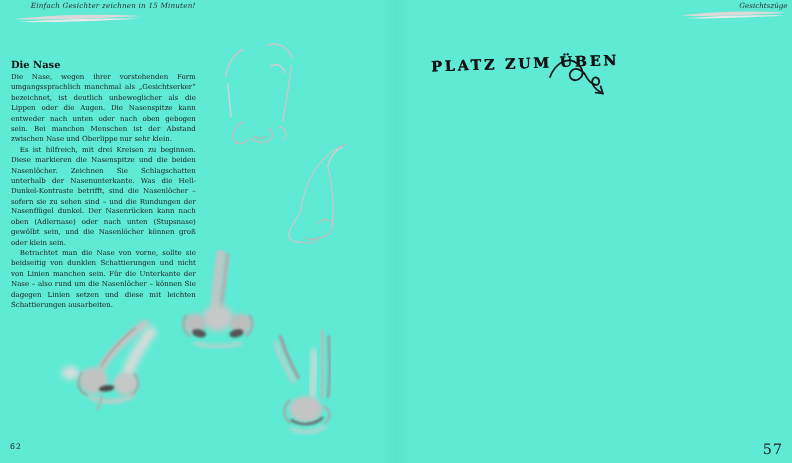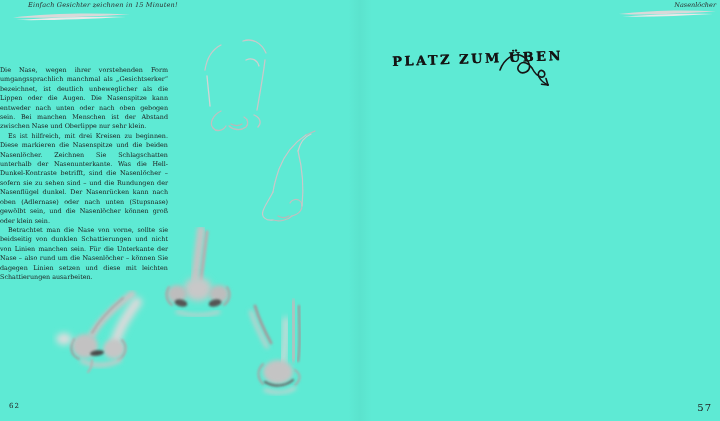--- a/index.html
+++ b/index.html
@@ -7,32 +7,32 @@
   .spread{position:relative;width:720px;height:421px;background:#5eead4;overflow:hidden;}
   .gutter{position:absolute;left:348px;top:0;width:24px;height:421px;
           background:linear-gradient(to right,rgba(0,0,0,0),rgba(0,0,0,0.03),rgba(0,0,0,0));}
   
   .run-left{position:absolute;left:28px;top:1px;font-size:6.5px;font-style:italic;color:#2c2c2c;letter-spacing:0.2px;}
   .run-right{position:absolute;right:4px;top:1px;font-size:6.5px;font-style:italic;color:#2c2c2c;text-align:right;}
   .swoosh-left{position:absolute;left:12px;top:11px;}
   .swoosh-right{position:absolute;left:618px;top:8px;}
   
   .heading{position:absolute;left:10px;top:55px;width:170px;font-size:9px;font-weight:bold;color:#111;}
-  .bodycol{position:absolute;left:0;top:66px;width:168px;font-size:6.4px;line-height:9.4px;
+  .bodycol{position:absolute;left:10px;top:66px;width:168px;font-size:6.4px;line-height:9.4px;
            color:#1c1c1c;text-align:justify;}
   .bodycol p{margin:0;}
   .bodycol p.indent{text-indent:8px;}
   
   .practice{position:absolute;left:392px;top:54px;font-size:13px;font-weight:bold;color:#141414;
             letter-spacing:2.5px;transform:rotate(-2deg);transform-origin:left center;
             text-shadow:0.4px 0 0 #141414;}
   .arrow-doodle{position:absolute;left:498px;top:48px;}
   
   .pn-left{position:absolute;left:9px;top:402px;font-size:7px;color:#222;letter-spacing:1px;}
-  .pn-right{position:absolute;right:8px;top:402px;font-size:10px;color:#222;letter-spacing:1px;}
+  .pn-right{position:absolute;right:8px;top:402px;font-size:13px;color:#222;letter-spacing:1px;}
   
   .ill{position:absolute;}
   .ill-front-sketch{left:183px;top:27px;}
   .ill-threequarter-sketch{left:238px;top:126px;}
   .ill-shaded-front{left:157px;top:227px;}
   .ill-shaded-threequarter{left:52px;top:290px;}
   .ill-shaded-front-long{left:243px;top:298px;}
 </style>
 </head>
 <body>
@@ -57,26 +57,27 @@
   </svg>
 
   <div class="gutter"></div>
 
   <div class="run-left">Einfach Gesichter zeichnen in 15 Minuten!</div>
   <svg class="swoosh-left" width="120" height="12" viewBox="0 0 120 12">
     <path d="M1,6.5 C35,2.5 78,1.5 118,3.5 C78,5.5 35,7.5 1,6.5 Z" fill="#d9d9d9"></path>
     <path d="M4,9 C40,6.5 80,5.2 114,6 C76,8 38,9.6 4,9 Z" fill="#e9e9e9"></path>
   </svg>
 
-  <div class="run-right">Nasenlöcher</div>
+  <div class="run-right">Gesichtszüge</div>
   <svg class="swoosh-right" width="100" height="12" viewBox="0 0 100 12">
     <path d="M1,6 C30,2.5 65,1.5 98,3.5 C65,5.5 30,7.5 1,6 Z" fill="#d9d9d9"></path>
     <path d="M4,8.6 C34,6.4 68,5.2 95,6 C64,7.8 32,9.2 4,8.6 Z" fill="#e9e9e9"></path>
   </svg>
 
+  <div class="heading">Die Nase</div>
   <div class="bodycol">
     <p>Die Nase, wegen ihrer vorstehenden Form umgangssprachlich manchmal als „Gesichtserker“ bezeichnet, ist deutlich unbeweglicher als die Lippen oder die Augen. Die Nasenspitze kann entweder nach unten oder nach oben gebogen sein. Bei manchen Menschen ist der Abstand zwischen Nase und Oberlippe nur sehr klein.</p>
     <p class="indent">Es ist hilfreich, mit drei Kreisen zu beginnen. Diese markieren die Nasenspitze und die beiden Nasenlöcher. Zeichnen Sie Schlagschatten unterhalb der Nasenunterkante. Was die Hell-Dunkel-Kontraste betrifft, sind die Nasenlöcher – sofern sie zu sehen sind – und die Rundungen der Nasenflügel dunkel. Der Nasenrücken kann nach oben (Adlernase) oder nach unten (Stupsnase) gewölbt sein, und die Nasenlöcher können groß oder klein sein.</p>
     <p class="indent">Betrachtet man die Nase von vorne, sollte sie beidseitig von dunklen Schattierungen und nicht von Linien manchen sein. Für die Unterkante der Nase – also rund um die Nasenlöcher – können Sie dagegen Linien setzen und diese mit leichten Schattierungen ausarbeiten.</p>
   </div>
 
   <svg class="ill ill-front-sketch" width="115" height="106" viewBox="0 0 115 106">
     <g fill="none" stroke="#c9c9c9" stroke-width="1.3" stroke-linecap="round">
       <path d="M38,18 C30,22 24,30 22,43"></path>
       <path d="M24,49 C25,60 26,68 27,79" stroke="#d4d4d4"></path>

